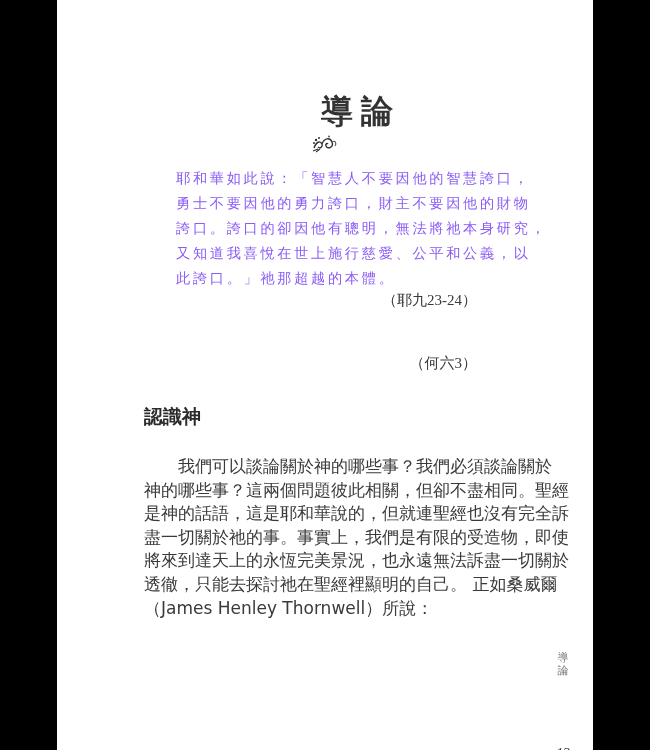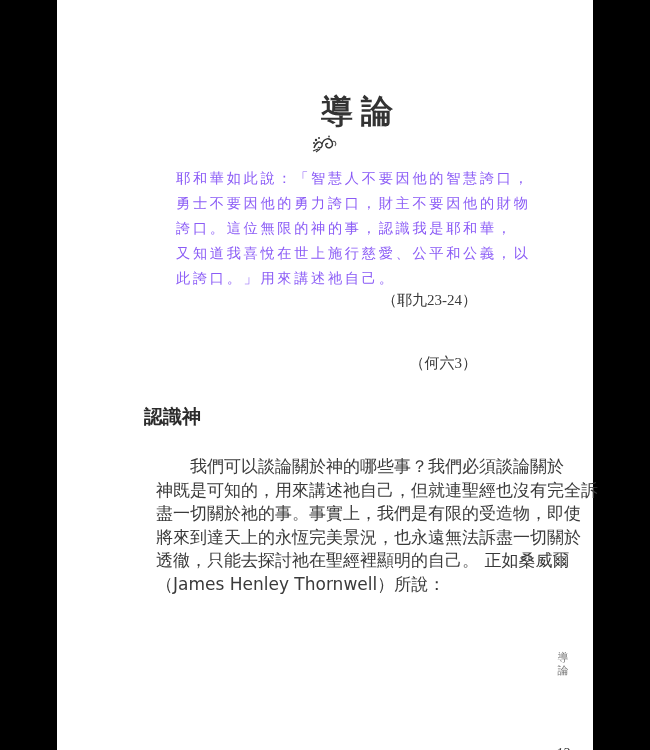--- a/index.html
+++ b/index.html
@@ -93,21 +93,20 @@
     top: 455px;
     width: 420px;
     font-family: "DejaVu Sans", sans-serif;
     font-size: 17px;
     line-height: 23.6px;
     color: #3a3a3a;
   }
   .body-text .line {
     display: block;
     white-space: nowrap;
-    margin-left: 12px;
   }
   .body-text .indent {
     padding-left: 34px;
   }
   .block-quote {
     position: absolute;
     left: 119px;
     top: 672px;
     font-family: "DejaVu Serif", serif;
     font-size: 14px;
@@ -154,33 +153,34 @@
       <circle cx="9" cy="4" r="1" fill="#333"></circle>
       <circle cx="4" cy="9" r="1" fill="#333"></circle>
       <path d="M3 17 L8 15 M6 18 L10 15" stroke="#333" stroke-width="1.1"></path>
       <circle cx="19" cy="2.5" r="0.9" fill="#444"></circle>
     </svg>
   </div>
 
   <div class="epigraph">
     <span class="line">耶和華如此說：「智慧人不要因他的智慧誇口，</span>
     <span class="line">勇士不要因他的勇力誇口，財主不要因他的財物</span>
-    <span class="line">誇口。這位無限的神的事，認識我是耶和華，</span>
+    <span class="line">誇口。誇口的卻因他有聰明，無法將祂本身研究，</span>
     <span class="line">又知道我喜悅在世上施行慈愛、公平和公義，以</span>
-    <span class="line">此誇口。」用來講述祂自己。</span>
+    <span class="line">此誇口。」祂那超越的本體。</span>
   </div>
   <div class="citation cite1">（耶九23-24）</div>
 
   <div class="citation cite2">（何六3）</div>
 
   <div class="section-heading">認識神</div>
 
   <div class="body-text">
     <span class="line indent">我們可以談論關於神的哪些事？我們必須談論關於</span>
-    <span class="line">神既是可知的，用來講述祂自己，但就連聖經也沒有完全訴</span>
+    <span class="line">神的哪些事？這兩個問題彼此相關，但卻不盡相同。聖經</span>
+    <span class="line">是神的話語，這是耶和華說的，但就連聖經也沒有完全訴</span>
     <span class="line">盡一切關於祂的事。事實上，我們是有限的受造物，即使</span>
     <span class="line">將來到達天上的永恆完美景況，也永遠無法訴盡一切關於</span>
     <span class="line">透徹，只能去探討祂在聖經裡顯明的自己。 正如桑威爾</span>
     <span class="line">（James Henley Thornwell）所說：</span>
   </div>
 
 
   <div class="side-tab">
     <span>導</span>
     <span>論</span>

